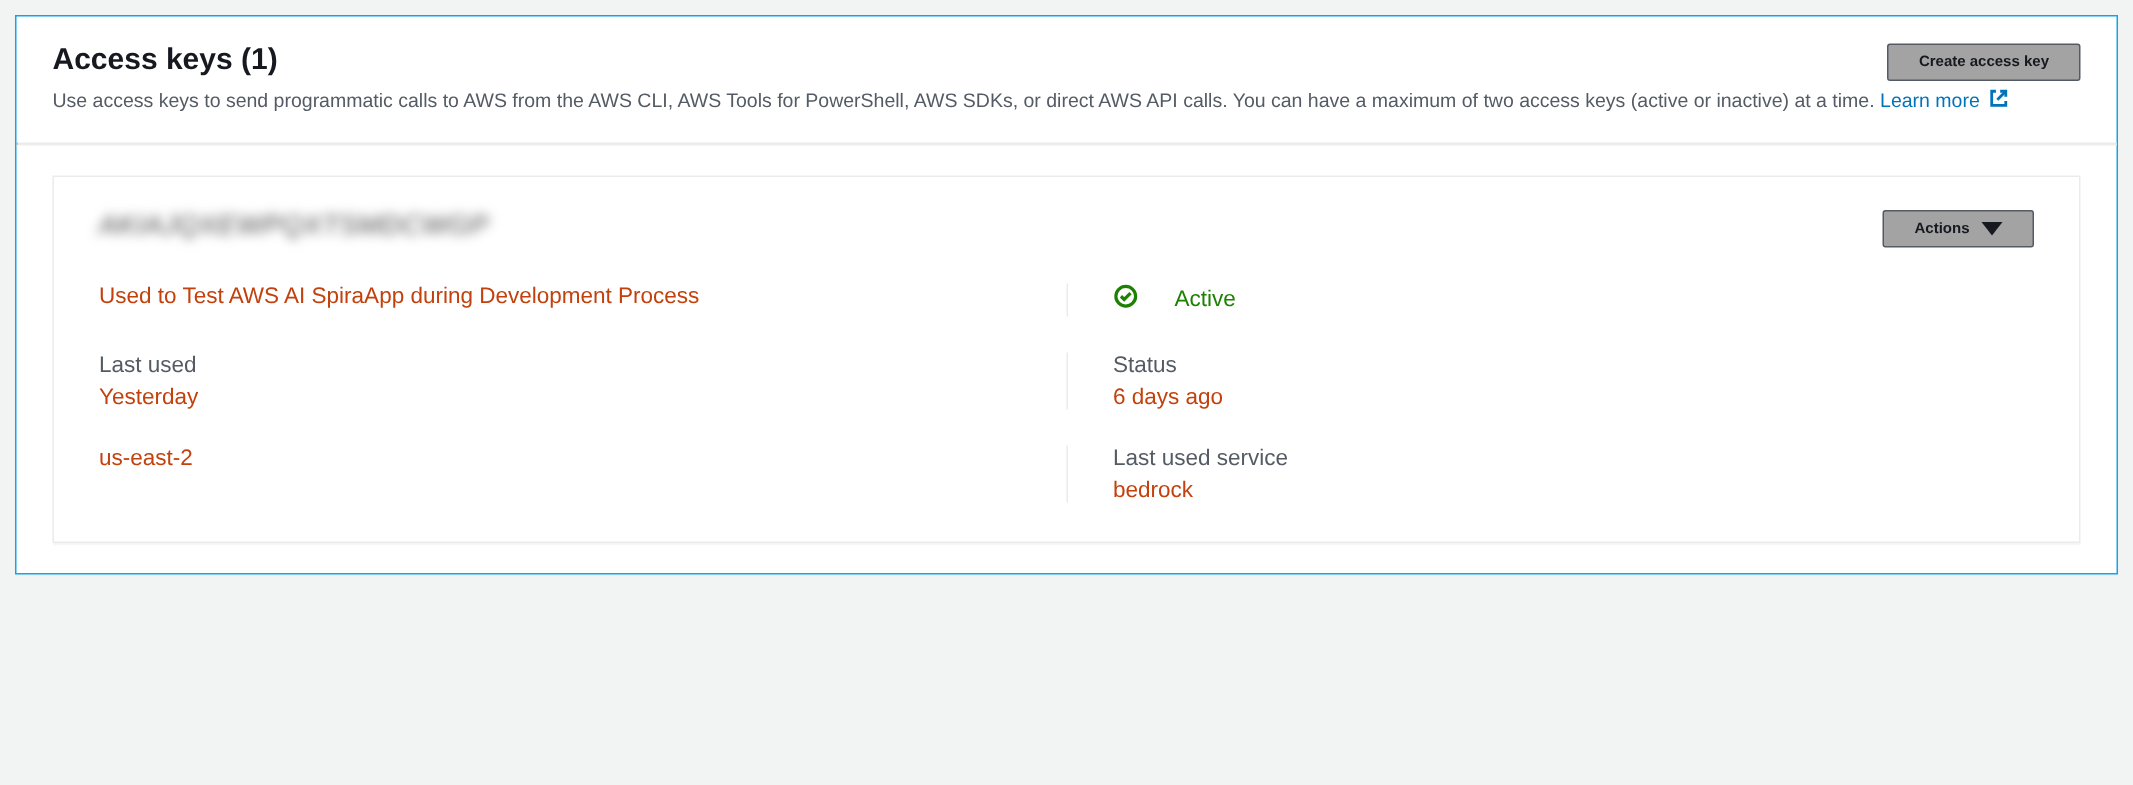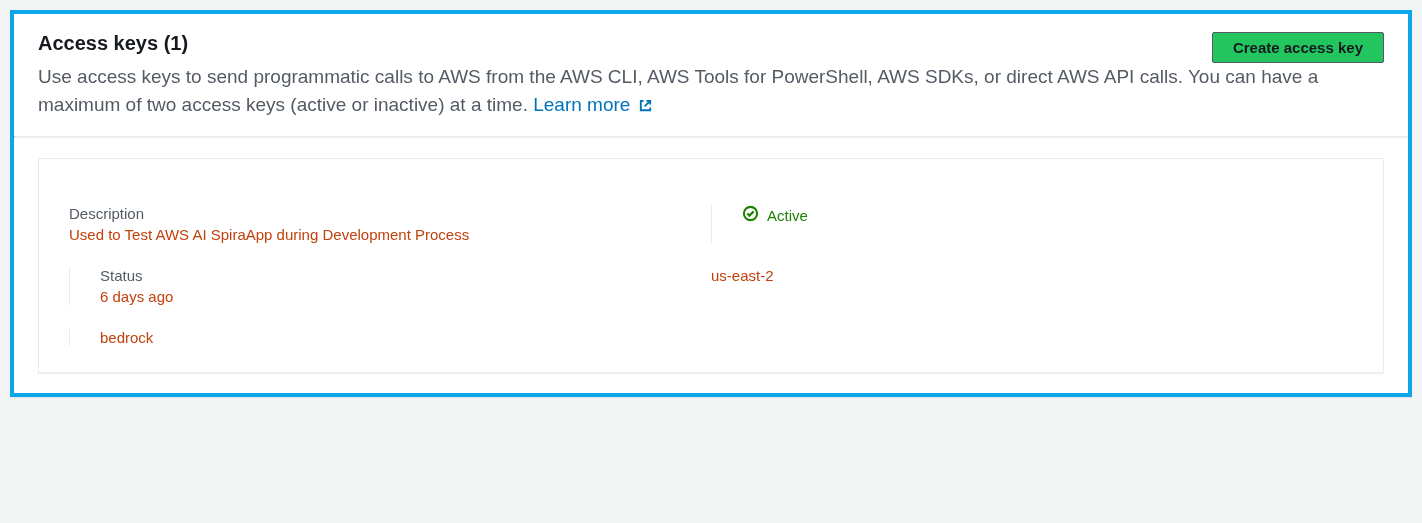--- a/index.html
+++ b/index.html
@@ -4,61 +4,61 @@
   <style>
     * { box-sizing: border-box; margin: 0; padding: 0; }
     body {
       font-family: "Amazon Ember", "Helvetica Neue", Arial, sans-serif;
       background: #f2f3f3;
       padding: 10px;
       color: #16191f;
     }
     .panel {
       background: #ffffff;
-      border: 4px solid #0ea5e9;
+      border: 1px solid #0ea5e9;
       box-shadow: 0 1px 1px rgba(0,0,0,0.05);
     }
     .panel-header {
       display: flex;
       justify-content: space-between;
       align-items: flex-start;
       padding: 18px 24px 0 24px;
     }
     .panel-title-block { flex: 1; }
     .panel-title {
       font-size: 20px;
       font-weight: 700;
       color: #16191f;
       margin-bottom: 6px;
     }
     .panel-desc {
-      font-size: 19px;
+      font-size: 13px;
       color: #545b64;
       line-height: 1.45;
       padding: 0 28px 16px 24px;
     }
     .learn-more {
       color: #0073bb;
       text-decoration: none;
       cursor: pointer;
     }
     .ext-icon {
       display: inline-block;
       vertical-align: -2px;
       margin-left: 2px;
     }
     .btn {
       display: inline-flex;
       align-items: center;
       gap: 8px;
       padding: 6px 20px;
-      font-size: 15px;
+      font-size: 10px;
       font-weight: 700;
       color: #16191f;
-      background: #22c55e;
+      background: #a3a3a3;
       border: 1px solid #545b64;
       border-radius: 2px;
       cursor: pointer;
       white-space: nowrap;
     }
     .divider {
       border-top: 1px solid #e9ebed;
       margin: 0;
     }
     .card-wrap { padding: 20px 24px; }
@@ -98,21 +98,21 @@
       color: #545b64;
       margin-bottom: 4px;
     }
     .field-value {
       font-size: 15px;
       color: #c2410c;
     }
     .status-row {
       display: flex;
       align-items: center;
-      gap: 8px;
+      gap: 24px;
     }
     .status-active { color: #1d8102; font-size: 15px; }
     .check-icon { color: #1d8102; }
     .chevron {
       width: 0;
       height: 0;
       border-left: 7px solid transparent;
       border-right: 7px solid transparent;
       border-top: 9px solid #16191f;
     }
@@ -139,45 +139,56 @@
           <path d="M9 3h4v4"></path>
           <path d="M13 3L7 9"></path>
         </svg>
       </span></a>
   </p>
 
   <hr class="divider">
 
   <div class="card-wrap">
     <div class="card">
+      <div class="card-top">
+        <div class="key-id">AKIAJQXEWPQXTSMDCWGP</div>
+        <button class="btn">
+          <span>Actions</span>
+          <span class="chevron"></span>
+        </button>
+      </div>
 
       <div class="grid">
         <div class="left">
-          <div class="field-label">Description</div>
           <div class="field-value">Used to Test AWS AI SpiraApp during Development Process</div>
         </div>
         <div class="right">
           <div class="status-row">
             <span class="check-icon">
               <svg width="17" height="17" viewBox="0 0 16 16" fill="none" stroke="#1d8102" stroke-width="2">
                 <circle cx="8" cy="8" r="6.2"></circle>
                 <path d="M5 8l2 2 4-4"></path>
               </svg>
             </span>
             <span class="status-active">Active</span>
           </div>
         </div>
 
+        <div class="left">
+          <div class="field-label">Last used</div>
+          <div class="field-value">Yesterday</div>
+        </div>
         <div class="right">
           <div class="field-label">Status</div>
           <div class="field-value">6 days ago</div>
         </div>
 
         <div class="left">
           <div class="field-value">us-east-2</div>
         </div>
         <div class="right">
+          <div class="field-label">Last used service</div>
           <div class="field-value">bedrock</div>
         </div>
       </div>
     </div>
   </div>
 </div>
 
 </body></html>

